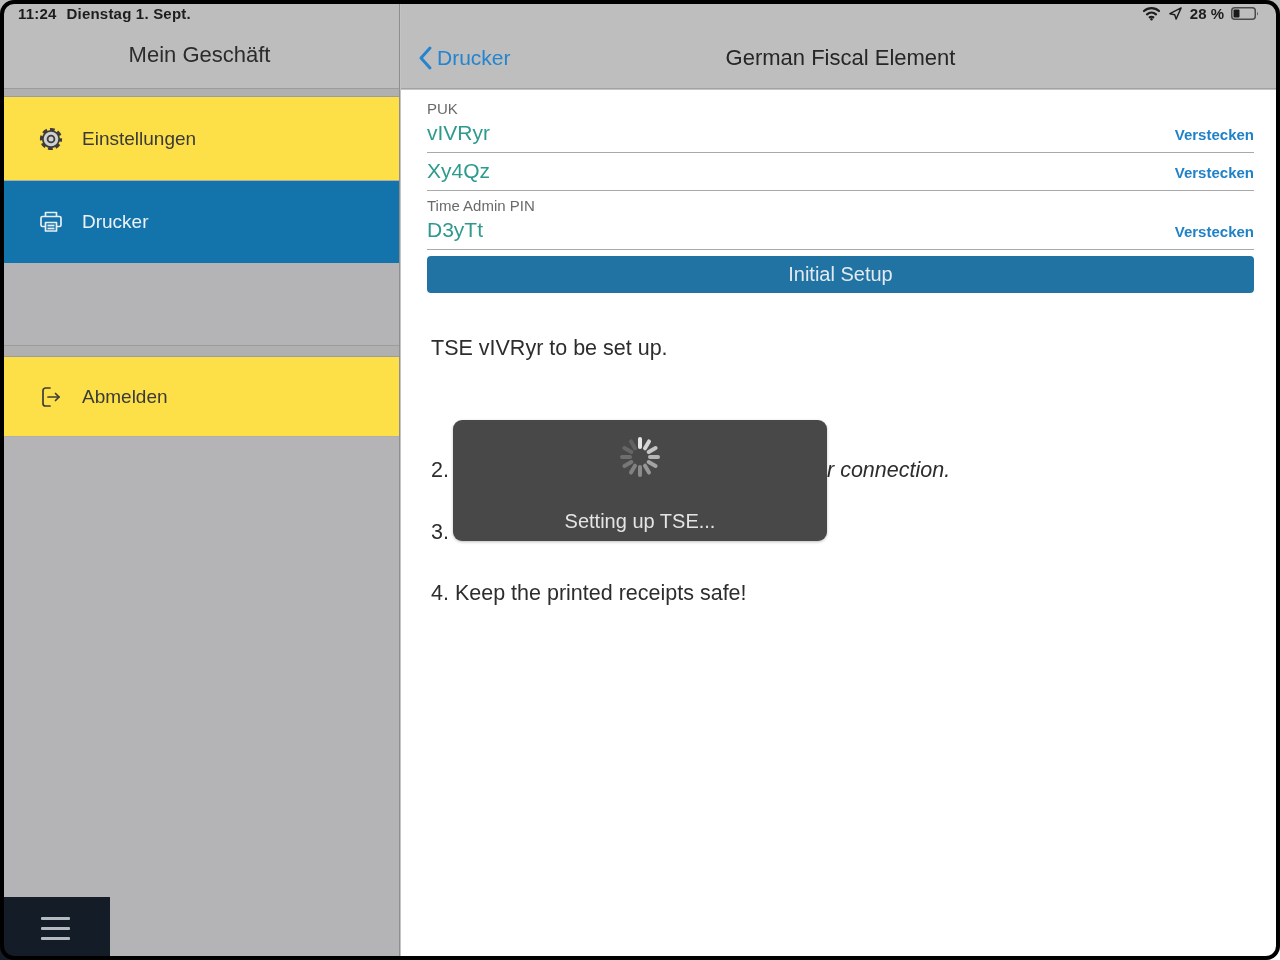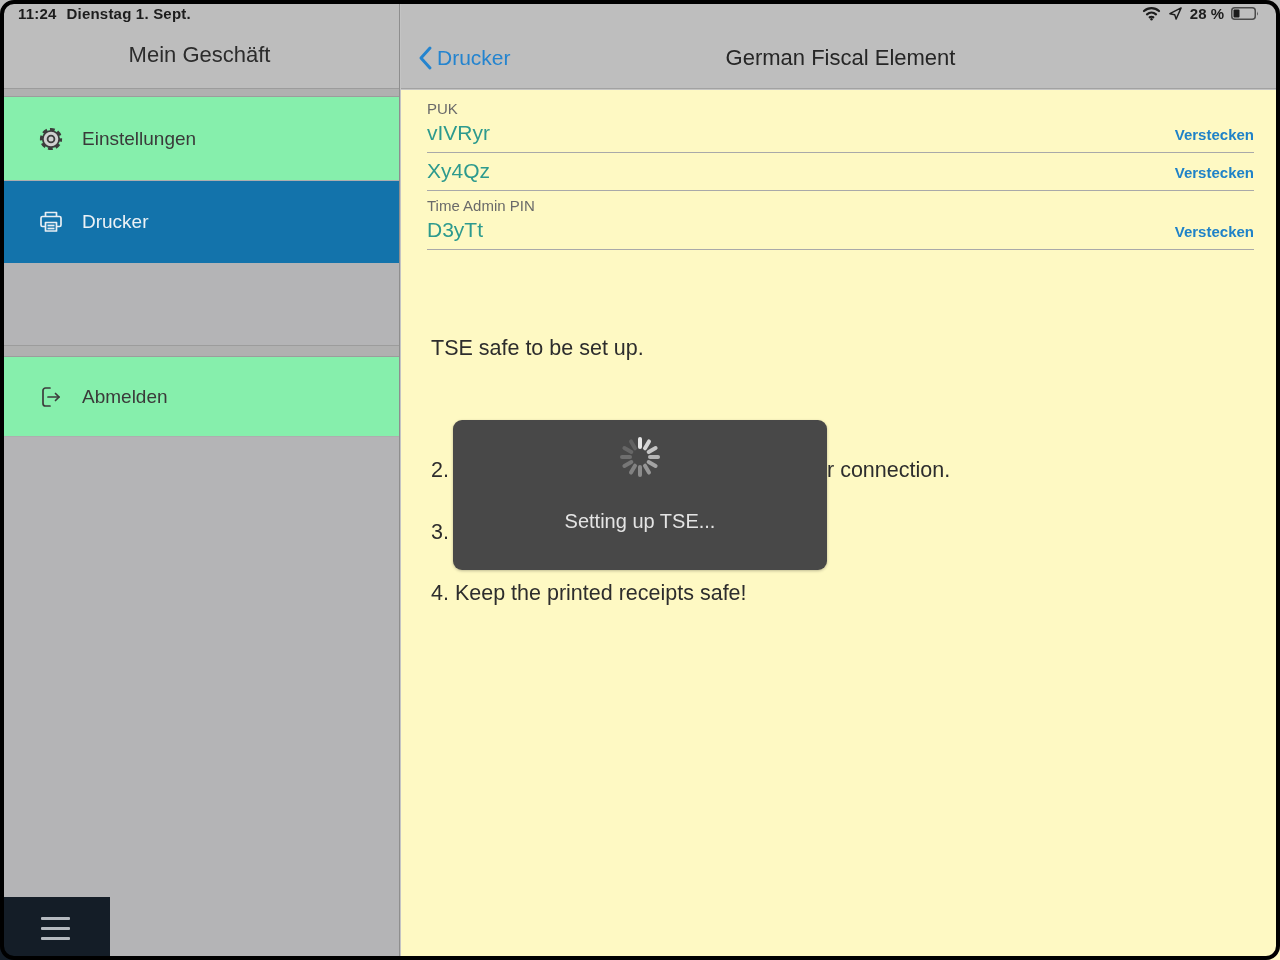--- a/index.html
+++ b/index.html
@@ -9,21 +9,21 @@
 
   
   .sidebar{position:absolute;left:0;top:0;width:400px;height:960px;background:#b4b4b6;border-right:1px solid #8e8e8e;}
   .side-top{position:absolute;top:0;left:0;right:0;height:88px;background:#bdbdbd;}
   .statusbar-left{position:absolute;top:5px;left:18px;font-size:15px;font-weight:700;color:#1d1d1d;letter-spacing:.2px;text-align:right;}
   .statusbar-left .date{font-weight:600;margin-left:10px;}
   .side-title{position:absolute;top:42px;left:0;right:0;text-align:center;font-size:22px;color:#2c2c2c;}
   .strip{position:absolute;left:0;right:0;background:#b0b0b0;border-top:1px solid #9c9c9c;border-bottom:1px solid #9c9c9c;}
   .strip.s1{top:88px;height:9px;}
   .strip.s2{top:345px;height:12px;}
-  .side-item{position:absolute;left:0;right:0;background:#86efac;border-bottom:1px solid #aeaeae;display:flex;align-items:center;padding-left:36px;cursor:pointer;}
+  .side-item{position:absolute;left:0;right:0;background:#fde047;border-bottom:1px solid #aeaeae;display:flex;align-items:center;padding-left:36px;cursor:pointer;}
   .side-item .icn{width:30px;height:30px;display:flex;align-items:center;justify-content:center;margin-right:16px;}
   .side-item .lbl{font-size:19px;color:#3a3a3a;}
   .side-item.sel{background:#1373ab;border-bottom:none;}
   .side-item.sel .lbl{color:#edf2f6;}
   .it1{top:97px;height:84px;}
   .it2{top:181px;height:82px;}
   .it3{top:263px;height:82px;}
   .it4{top:357px;height:80px;}
   .side-fill{position:absolute;top:437px;bottom:0;left:0;right:0;background:#b4b4b6;}
   .burger{position:absolute;left:0;top:897px;width:110px;height:63px;background:#141d27;display:flex;flex-direction:column;justify-content:center;align-items:center;gap:7px;cursor:pointer;z-index:5;}
@@ -31,35 +31,35 @@
 
   
   .main{position:absolute;left:401px;right:0;top:0;bottom:0;background:#c4c4c4;}
   .main-head{position:absolute;top:0;left:0;right:0;height:89px;background:#bebebe;border-bottom:1px solid #a2a2a2;}
   .statusbar-right{position:absolute;top:5px;right:21px;display:flex;align-items:center;gap:7px;color:#1d1d1d;}
   .statusbar-right .pct{font-size:15px;font-weight:600;}
   .backlink{position:absolute;left:16px;top:26px;height:63px;display:flex;align-items:center;gap:4px;cursor:pointer;}
   .backlink .txt{font-size:21px;color:#2484cf;}
   .main-title{position:absolute;left:0;right:0;top:26px;height:63px;display:flex;align-items:center;justify-content:center;font-size:22px;color:#262626;}
 
-  .content{position:absolute;top:90px;bottom:0;left:0;right:0;background:#fef9c3;}
+  .content{position:absolute;top:90px;bottom:0;left:0;right:0;background:#ffffff;}
   .fields{padding:10px 26px 0 26px;}
   .field{border-bottom:1px solid #a9a9a9;padding-bottom:7px;margin-bottom:6px;}
   .field .flabel{font-size:15px;color:#6a6a6a;margin-bottom:4px;}
   .vrow{display:flex;justify-content:space-between;align-items:baseline;}
   .vrow .fvalue{font-size:21px;color:#2d9a8e;}
   .vrow .faction{font-size:15px;font-weight:700;color:#1f82c8;cursor:pointer;}
   .setup-btn{margin:5px 26px 0 26px;height:37px;background:#2173a4;border-radius:4px;display:flex;align-items:center;justify-content:center;font-size:20px;color:#e2eaf0;cursor:pointer;}
 
   .iline{position:absolute;left:30px;font-size:21.5px;color:#2d2d2d;white-space:nowrap;}
   .l0{top:246px;} .l1{top:307px;} .l2{top:368px;} .l3{top:430px;} .l4{top:491px;}
-  .l2 .suffix{position:absolute;left:396px;top:0;}
+  .l2 .suffix{position:absolute;left:396px;top:0;font-style:italic;}
 
   
-  .hud{position:absolute;left:52px;top:420px;width:374px;height:150px;background:#484848;border-radius:9px;box-shadow:0 1px 3px rgba(0,0,0,.25);z-index:20;}
+  .hud{position:absolute;left:52px;top:420px;width:374px;height:121px;background:#484848;border-radius:9px;box-shadow:0 1px 3px rgba(0,0,0,.25);z-index:20;}
   .spinner{position:absolute;left:50%;top:37px;width:0;height:0;animation:spin 1s steps(12) infinite;}
   @keyframes spin{from{transform:rotate(0)}to{transform:rotate(360deg)}}
   .spoke{position:absolute;left:-2px;top:-20px;width:4px;height:12px;border-radius:2px;background:#efefef;transform-origin:2px 20px;}
   .hud-msg{position:absolute;left:0;right:0;top:90px;text-align:center;font-size:20px;color:#e4e4e4;}
 
   svg{display:block;}
 </style>
 </head>
 <body>
 
@@ -179,22 +179,23 @@
 
         <div class="field">
           <div class="flabel">Time Admin PIN</div>
           <div class="vrow">
             <span class="fvalue">D3yTt</span>
             <span class="faction">Verstecken</span>
           </div>
         </div>
       </div>
 
-
-      <div class="iline l0">TSE safe to be set up.</div>
+      <div class="setup-btn">Initial Setup</div>
+
+      <div class="iline l0">TSE vIVRyr to be set up.</div>
       <div class="iline l2">
         <span>2.</span>
         <span class="suffix">r connection.</span>
       </div>
       <div class="iline l3">3.</div>
       <div class="iline l4">4. Keep the printed receipts safe!</div>
     </div>
 
     <div class="hud">
       <div class="spinner">

